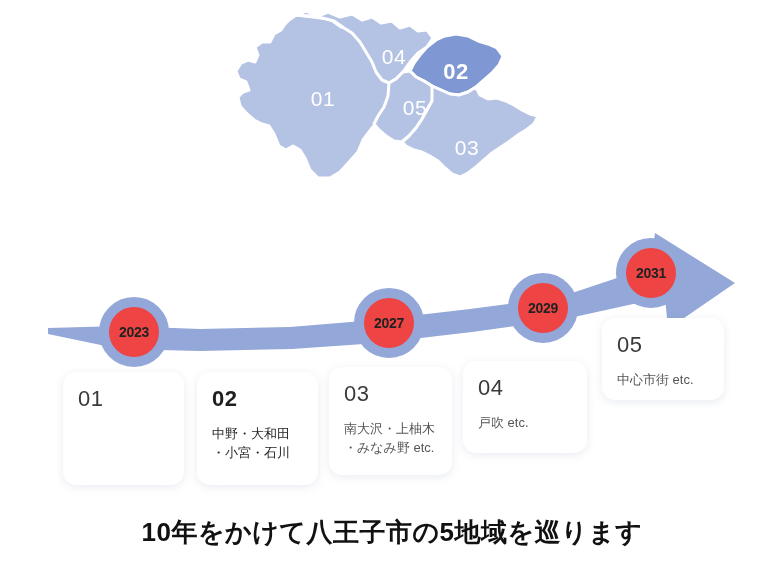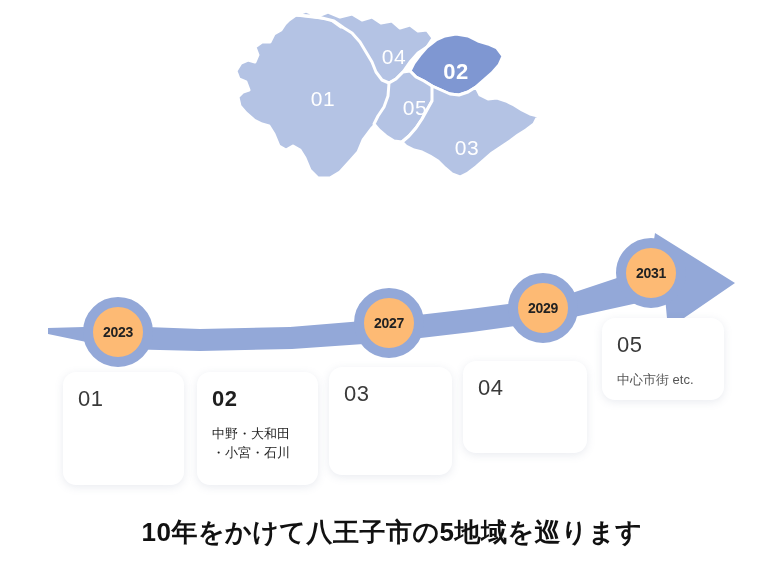--- a/index.html
+++ b/index.html
@@ -56,21 +56,21 @@
     position: absolute;
     left: 0;
     top: 0;
   }
 
   .year-node {
     position: absolute;
     width: 70px;
     height: 70px;
     border-radius: 50%;
-    background: #fdba74;
+    background: #ef4444;
     box-sizing: border-box;
     border: 10px solid #93a8d8;
     display: flex;
     align-items: center;
     justify-content: center;
   }
   .year-node.active {
     border-color: #e8613a;
   }
   .year-label {
@@ -183,21 +183,21 @@
   <div id="timeline-section">
 
     <svg id="ribbon-svg" width="784" height="300" viewBox="0 0 784 300">
 
       <path fill="#93a8d8" d="M48,123 L120,121 L200,124 L290,122 L375,115
                L470,104 L560,92 L650,62 L655,28 L735,78
                L668,124 L665,92 L565,114 L472,127
                L378,138 L292,144 L200,146 L120,144 L48,129 Z"></path>
     </svg>
 
-    <div class="year-node" style="left:83px; top:92px;">
+    <div class="year-node" style="left:99px; top:92px;">
       <span class="year-label">2023</span>
     </div>
     <div class="year-node" style="left:354px; top:83px;">
       <span class="year-label">2027</span>
     </div>
     <div class="year-node" style="left:508px; top:68px;">
       <span class="year-label">2029</span>
     </div>
     <div class="year-node" style="left:616px; top:33px;">
       <span class="year-label">2031</span>
@@ -213,26 +213,29 @@
       <div class="card-inner">
         <div class="card-num">02</div>
         <div class="card-desc">中野・大和田
 ・小宮・石川</div>
       </div>
     </div>
 
     <div class="info-card" style="left:329px; top:162px; width:123px; height:108px;">
       <div class="card-inner">
         <div class="card-num">03</div>
+        <div class="card-desc">南大沢・上柚木
+・みなみ野 etc.</div>
       </div>
     </div>
 
     <div class="info-card" style="left:463px; top:156px; width:124px; height:92px;">
       <div class="card-inner">
         <div class="card-num">04</div>
+        <div class="card-desc">戸吹 etc.</div>
       </div>
     </div>
 
     <div class="info-card" style="left:602px; top:113px; width:122px; height:82px;">
       <div class="card-inner">
         <div class="card-num">05</div>
         <div class="card-desc">中心市街 etc.</div>
       </div>
     </div>
   </div>

